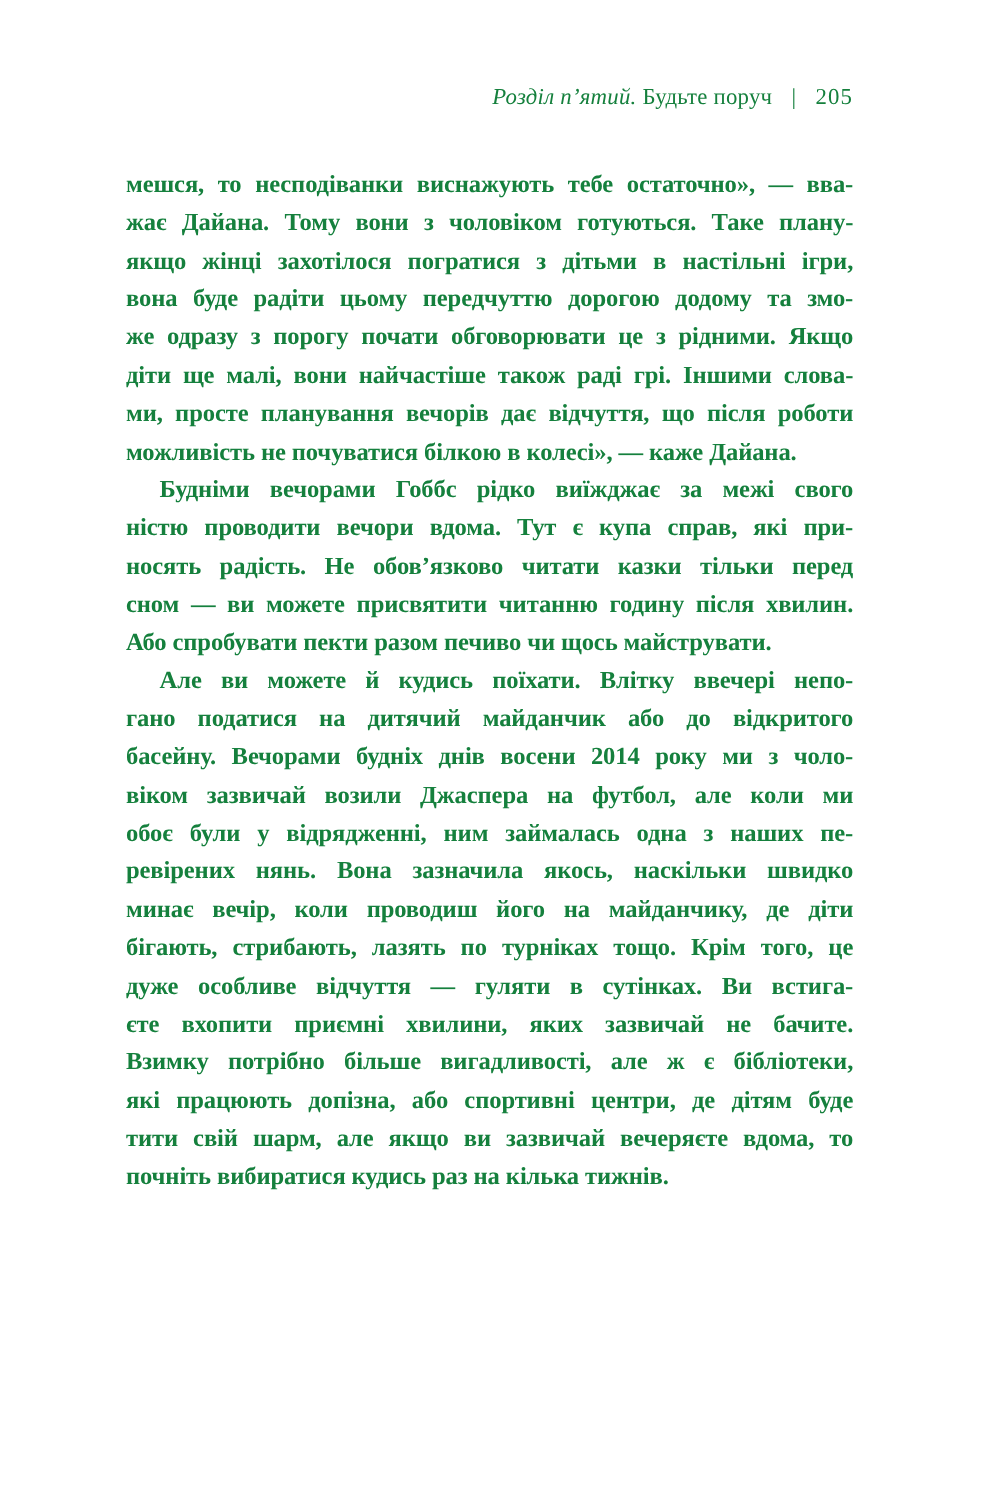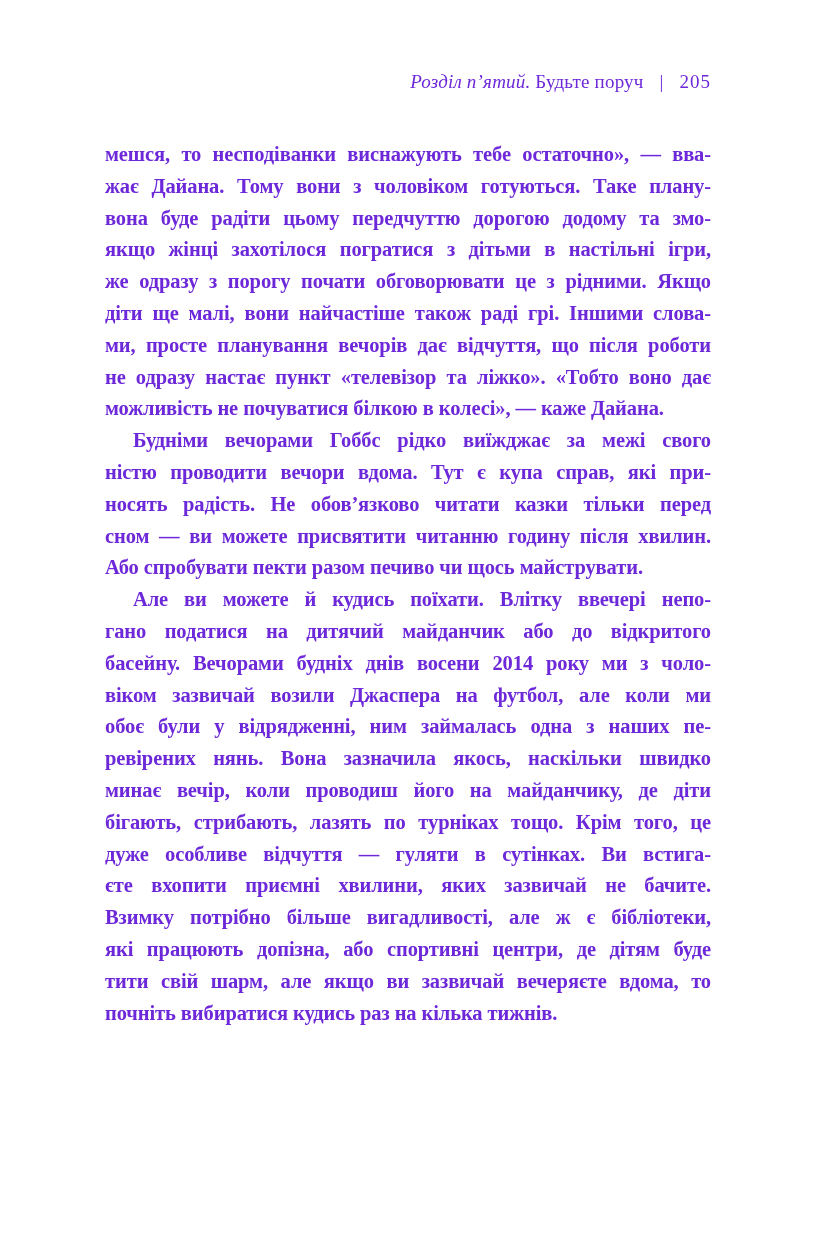--- a/index.html
+++ b/index.html
@@ -8,21 +8,21 @@
     background: #e8e8e8;
   }
   .page {
     position: relative;
     width: 827px;
     height: 1240px;
     margin: 0 auto;
     background: #ffffff;
     overflow: hidden;
     font-family: "Liberation Serif", "DejaVu Serif", serif;
-    color: #6d28d9;
+    color: #15803d;
   }
   .content {
     position: absolute;
     left: 105px;
     top: 0;
     width: 606px;
   }
   .running-header {
     margin-top: 70px;
     text-align: right;
@@ -68,26 +68,25 @@
   <div class="content">
     <div class="running-header">
       <span class="chapter">Розділ п’ятий.</span>
       <span class="section">Будьте поруч</span>
       <span class="divider">|</span>
       <span class="pagenum">205</span>
     </div>
     <div class="body-text" id="body-text">
         <div class="line">мешся, то несподіванки виснажують тебе остаточно», — вва-</div>
         <div class="line">жає Дайана. Тому вони з чоловіком готуються. Таке плану-</div>
+        <div class="line">якщо жінці захотілося погратися з дітьми в настільні ігри,</div>
         <div class="line">вона буде радіти цьому передчуттю дорогою додому та змо-</div>
-        <div class="line">якщо жінці захотілося погратися з дітьми в настільні ігри,</div>
         <div class="line">же одразу з порогу почати обговорювати це з рідними. Якщо</div>
         <div class="line">діти ще малі, вони найчастіше також раді грі. Іншими слова-</div>
         <div class="line">ми, просте планування вечорів дає відчуття, що після роботи</div>
-        <div class="line">не одразу настає пункт «телевізор та ліжко». «Тобто воно дає</div>
         <div class="line last">можливість не почуватися білкою в колесі», — каже Дайана.</div>
         <div class="line indent">Будніми вечорами Гоббс рідко виїжджає за межі свого</div>
         <div class="line">ністю проводити вечори вдома. Тут є купа справ, які при-</div>
         <div class="line">носять радість. Не обов’язково читати казки тільки перед</div>
         <div class="line">сном — ви можете присвятити читанню годину після хвилин.</div>
         <div class="line last">Або спробувати пекти разом печиво чи щось майструвати.</div>
         <div class="line indent">Але ви можете й кудись поїхати. Влітку ввечері непо-</div>
         <div class="line">гано податися на дитячий майданчик або до відкритого</div>
         <div class="line">басейну. Вечорами будніх днів восени 2014 року ми з чоло-</div>
         <div class="line">віком зазвичай возили Джаспера на футбол, але коли ми</div>

